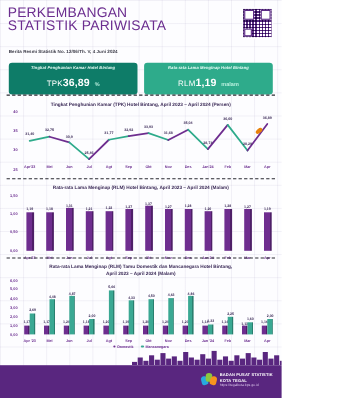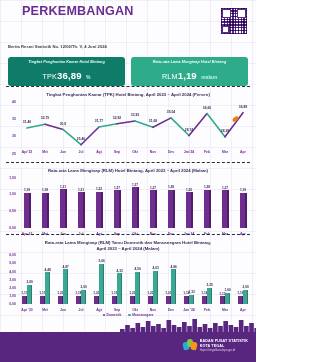--- a/index.html
+++ b/index.html
@@ -15,22 +15,22 @@
     position: relative;
     background:
       linear-gradient(to right, rgba(160,150,190,.13) 1px, transparent 1px) 0 0/21px 21px,
       linear-gradient(to bottom, rgba(160,150,190,.13) 1px, transparent 1px) 0 0/21px 21px,
       #fdfdff;
   }
 
   
   .header { position: absolute; top: 0; left: 0; width: 256px; height: 52px; }
   .title {
-    position: absolute; left: 22px; top: 5px;
-    font-weight: bold; font-size: 12.6px; line-height: 12.4px;
+    position: absolute; left: 7px; top: 5px;
+    font-weight: normal; font-size: 12.6px; line-height: 12.4px;
     color: #6b2d8f; letter-spacing: .2px;
   }
   .title div { white-space: nowrap; }
   .subtitle {
     position: absolute; left: 8px; top: 44px;
     font-size: 4.1px; color: #3a3a46; font-weight: bold;
     letter-spacing: .05px;
   }
   .qr {
     position: absolute; right: 8px; top: 7px;
@@ -138,20 +138,21 @@
   .ftext i { display:block; font-size:3.1px; font-style:normal; color:#ddc8ee; margin-top:.5px; }
 </style>
 </head>
 <body>
 
 <div class="page">
 
   <div class="header">
     <div class="title">
       <div>PERKEMBANGAN</div>
+      <div>STATISTIK PARIWISATA</div>
     </div>
     <div class="subtitle">Berita Resmi Statistik No. 12/06/Th. V, 4 Juni 2024</div>
     <div class="qr">
         <i></i>
       </div>
   </div>
 
   <div class="kpis">
     <div class="kpi dark">
       <span class="kpi-cap">Tingkat Penghunian Kamar Hotel Bintang</span>

